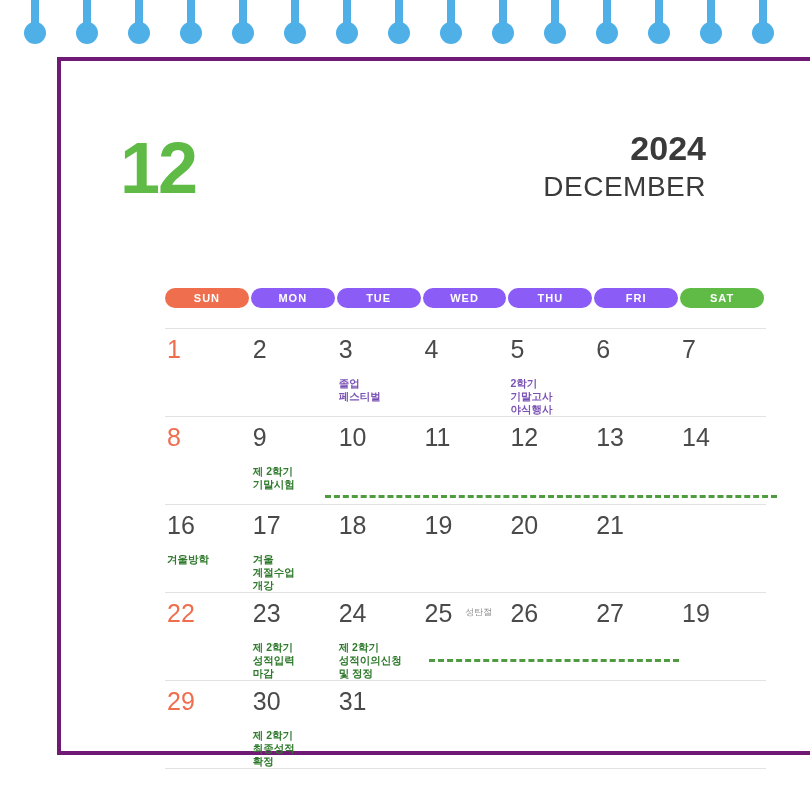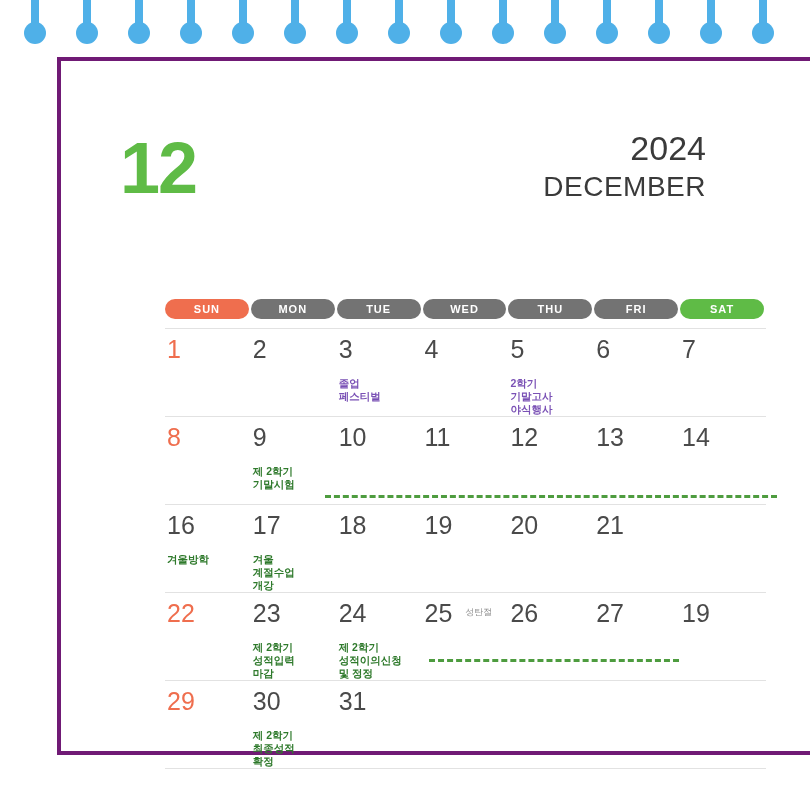--- a/index.html
+++ b/index.html
@@ -75,50 +75,50 @@
     font-weight: bold;
     color: #5fbb46;
     letter-spacing: -2px;
     line-height: 78px;
   }
   #year-label {
     position: absolute;
     right: 0;
     top: 0;
     font-size: 34px;
-    font-weight: normal;
+    font-weight: bold;
     color: #3a3a3a;
     line-height: 38px;
   }
   #month-name {
     position: absolute;
     right: 0;
     top: 42px;
     font-size: 28px;
     color: #3a3a3a;
     letter-spacing: 0.5px;
     line-height: 32px;
     text-align: right;
   }
 
   
   #weekday-row {
     position: absolute;
     left: 104px;
-    top: 238px;
+    top: 227px;
     width: 601px;
     height: 20px;
     display: flex;
   }
   .weekday {
     width: 84px;
     height: 20px;
     margin-right: 2px;
     border-radius: 10px;
-    background: #737373;
+    background: #8b5cf6;
     color: #ffffff;
     font-size: 11px;
     font-weight: bold;
     letter-spacing: 1px;
     display: flex;
     align-items: center;
     justify-content: center;
   }
   .weekday.sun { background: #ef6e4e; }
   .weekday.sat { background: #5fbb46; }

